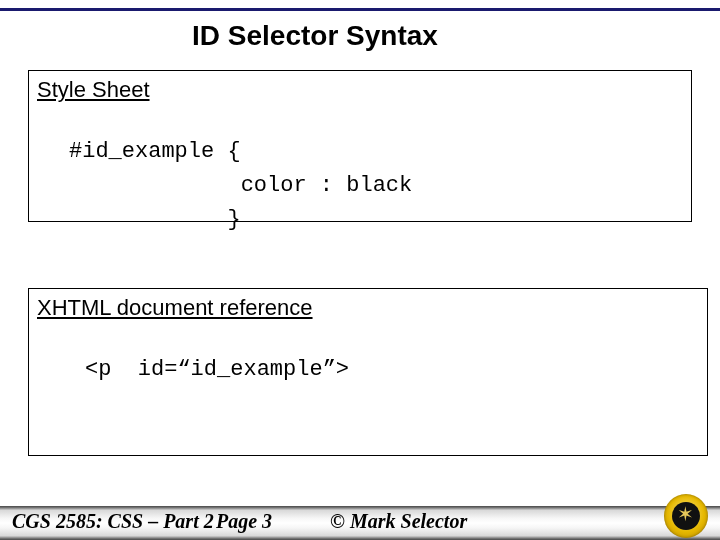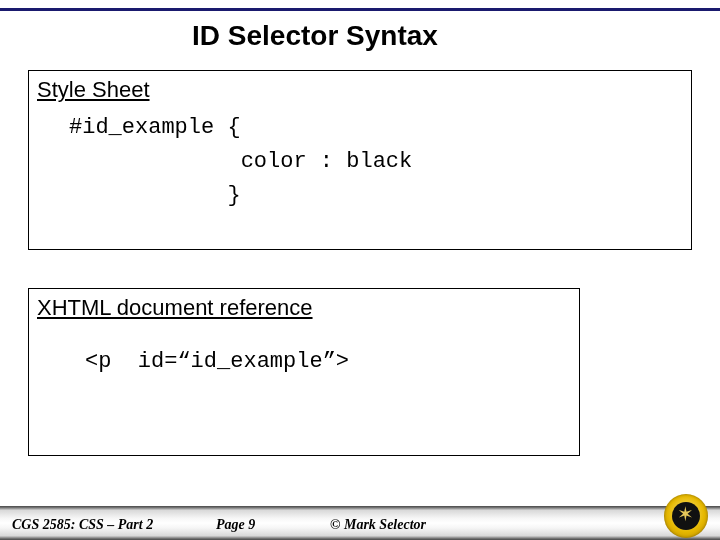--- a/index.html
+++ b/index.html
@@ -31,46 +31,46 @@
   }
   .box {
     position: absolute;
     border: 1px solid #000;
     background: #fff;
   }
   .box1 {
     left: 28px;
     top: 70px;
     width: 664px;
-    height: 180px;
+    height: 152px;
   }
   .box2 {
     left: 28px;
     top: 288px;
-    width: 552px;
+    width: 680px;
     height: 168px;
   }
   .section-label {
     font-size: 22px;
     text-decoration: underline;
     color: #000;
     margin: 6px 0 0 8px;
     font-family: Arial, Helvetica, sans-serif;
   }
   .code {
     font-family: "Courier New", Courier, monospace;
     font-size: 22px;
     white-space: pre;
     color: #000;
-    margin-top: 8px;
+    margin-top: 32px;
     margin-left: 40px;
     line-height: 1.55;
   }
   .code2 {
-    margin-top: 24px;
+    margin-top: 32px;
     margin-left: 56px;
   }
   .footer-bar {
     position: absolute;
     left: 0;
     bottom: 0;
     width: 720px;
     height: 34px;
     background: linear-gradient(to bottom,
       #5e5e5e 0%,
@@ -82,21 +82,21 @@
       #5e5e5e 100%);
     border-top: 1px solid #555;
     border-bottom: 1px solid #555;
   }
   .footer-text {
     position: absolute;
     bottom: 7px;
     font-family: "Times New Roman", Times, serif;
     font-style: italic;
     font-weight: bold;
-    font-size: 14px;
+    font-size: 20px;
     color: #000;
   }
   .ft-course { left: 12px; }
   .ft-page   { left: 216px; }
   .ft-author { left: 330px; }
   .logo {
     position: absolute;
     right: 12px;
     bottom: 2px;
     width: 44px;
@@ -140,20 +140,20 @@
             }</div>
 </div>
 
 <div class="box box2">
   <div class="section-label">XHTML document reference</div>
   <div class="code code2">&lt;p  id=“id_example”&gt;</div>
 </div>
 
 <div class="footer-bar"></div>
 <div class="footer-text ft-course">CGS 2585: CSS – Part 2</div>
-<div class="footer-text ft-page">Page 9</div>
+<div class="footer-text ft-page">Page 3</div>
 <div class="footer-text ft-author">© Mark Selector</div>
 
 <div class="logo">
   <div class="outer"></div>
   <div class="inner"></div>
   <div class="knight">✶</div>
 </div>
 
 </body></html>

